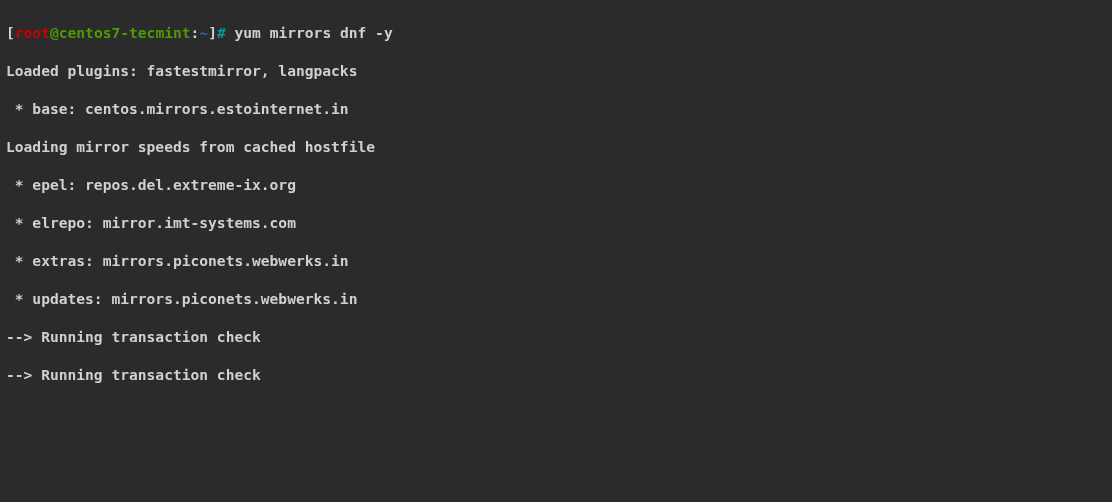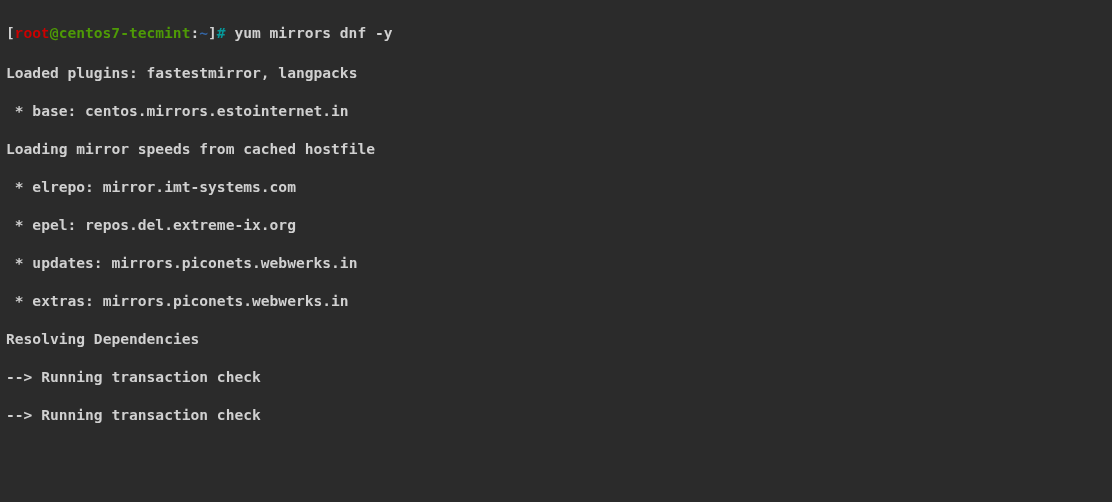--- a/index.html
+++ b/index.html
@@ -12,40 +12,39 @@
     font-size: 14.6px;
     line-height: 19px;
     color: #d0d0d0;
     font-weight: bold;
     overflow: hidden;
   }
   .term {
     padding: 4px 6px;
     white-space: pre;
   }
-  .red    { color: #cc0000; font-family: Liberation Mono, monospace; }
+  .red    { color: #cc0000; }
   .green  { color: #4e9a06; }
   .blue   { color: #3465a4; }
   .cyan   { color: #06989a; }
   .white  { color: #d0d0d0; }
   .line { display: block; }
 </style>
 </head>
 <body>
 
 <div class="term">
 <span class="line"><span class="white">[</span><span class="red">root</span><span class="green">@</span><span class="green">centos7-tecmint</span><span class="white">:</span><span class="blue">~</span><span class="white">]</span><span class="cyan"># </span><span class="white">yum mirrors dnf -y</span></span>
 <span class="line">Loaded plugins: fastestmirror, langpacks</span>
 <span class="line"> * base: centos.mirrors.estointernet.in</span>
 <span class="line">Loading mirror speeds from cached hostfile</span>
+<span class="line"> * epel: repos.del.extreme-ix.org</span>
 <span class="line"> * elrepo: mirror.imt-systems.com</span>
-<span class="line"> * epel: repos.del.extreme-ix.org</span>
+<span class="line"> * extras: mirrors.piconets.webwerks.in</span>
 <span class="line"> * updates: mirrors.piconets.webwerks.in</span>
-<span class="line"> * extras: mirrors.piconets.webwerks.in</span>
-<span class="line">Resolving Dependencies</span>
 <span class="line">--&gt; Running transaction check</span>
 <span class="line">--&gt; Running transaction check</span>
 
 
 
 
 
 
 
 

